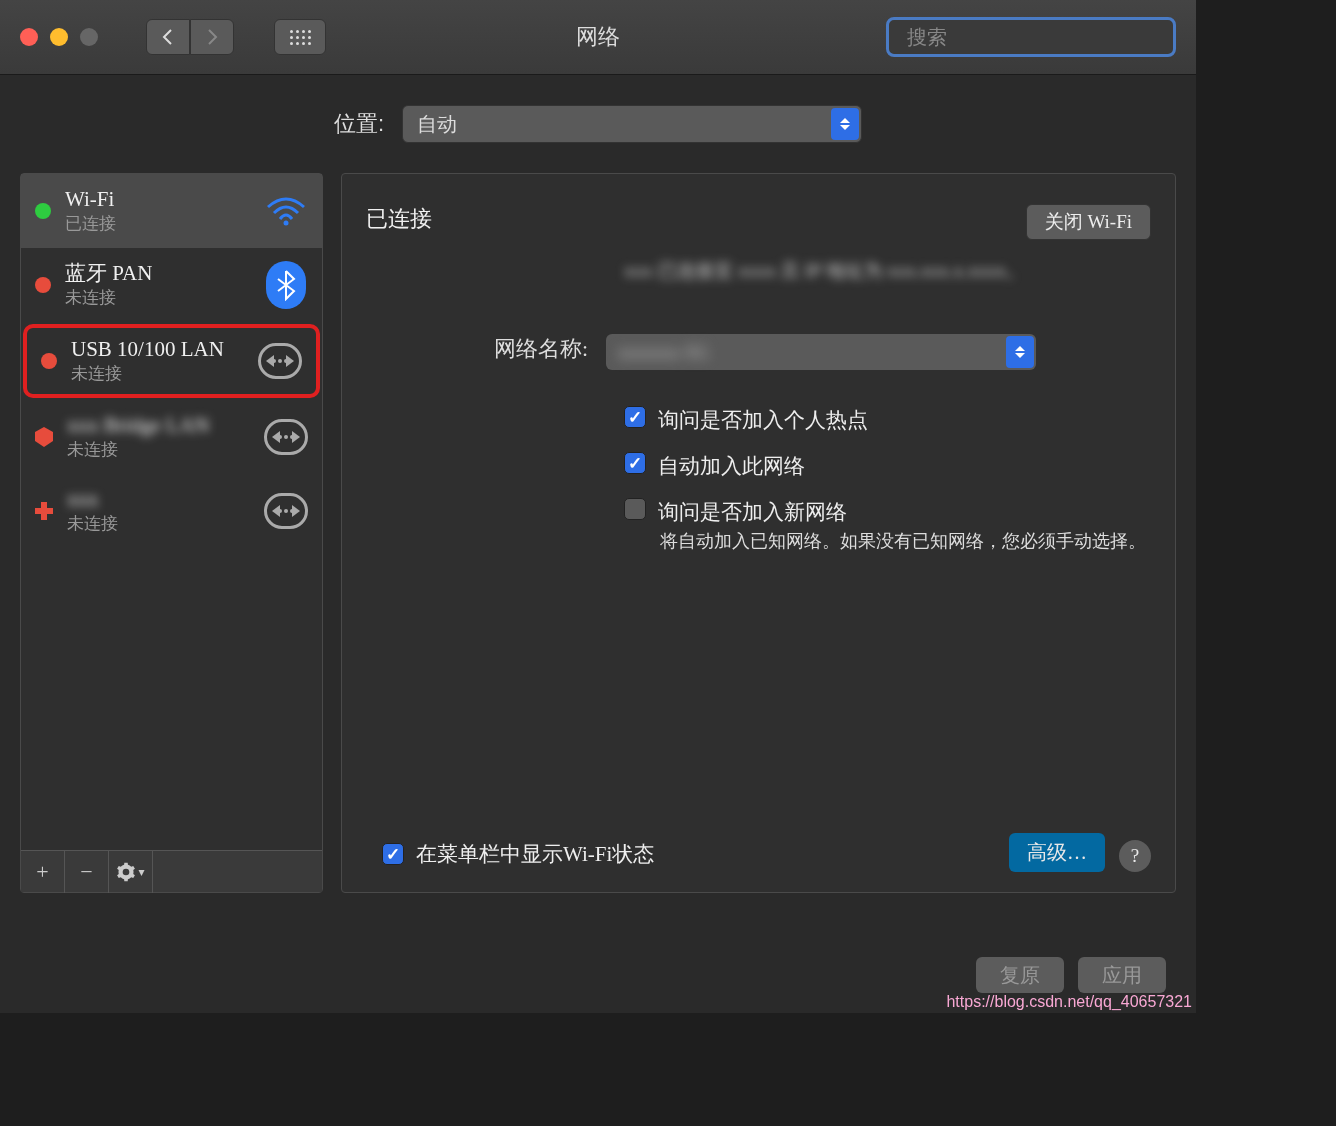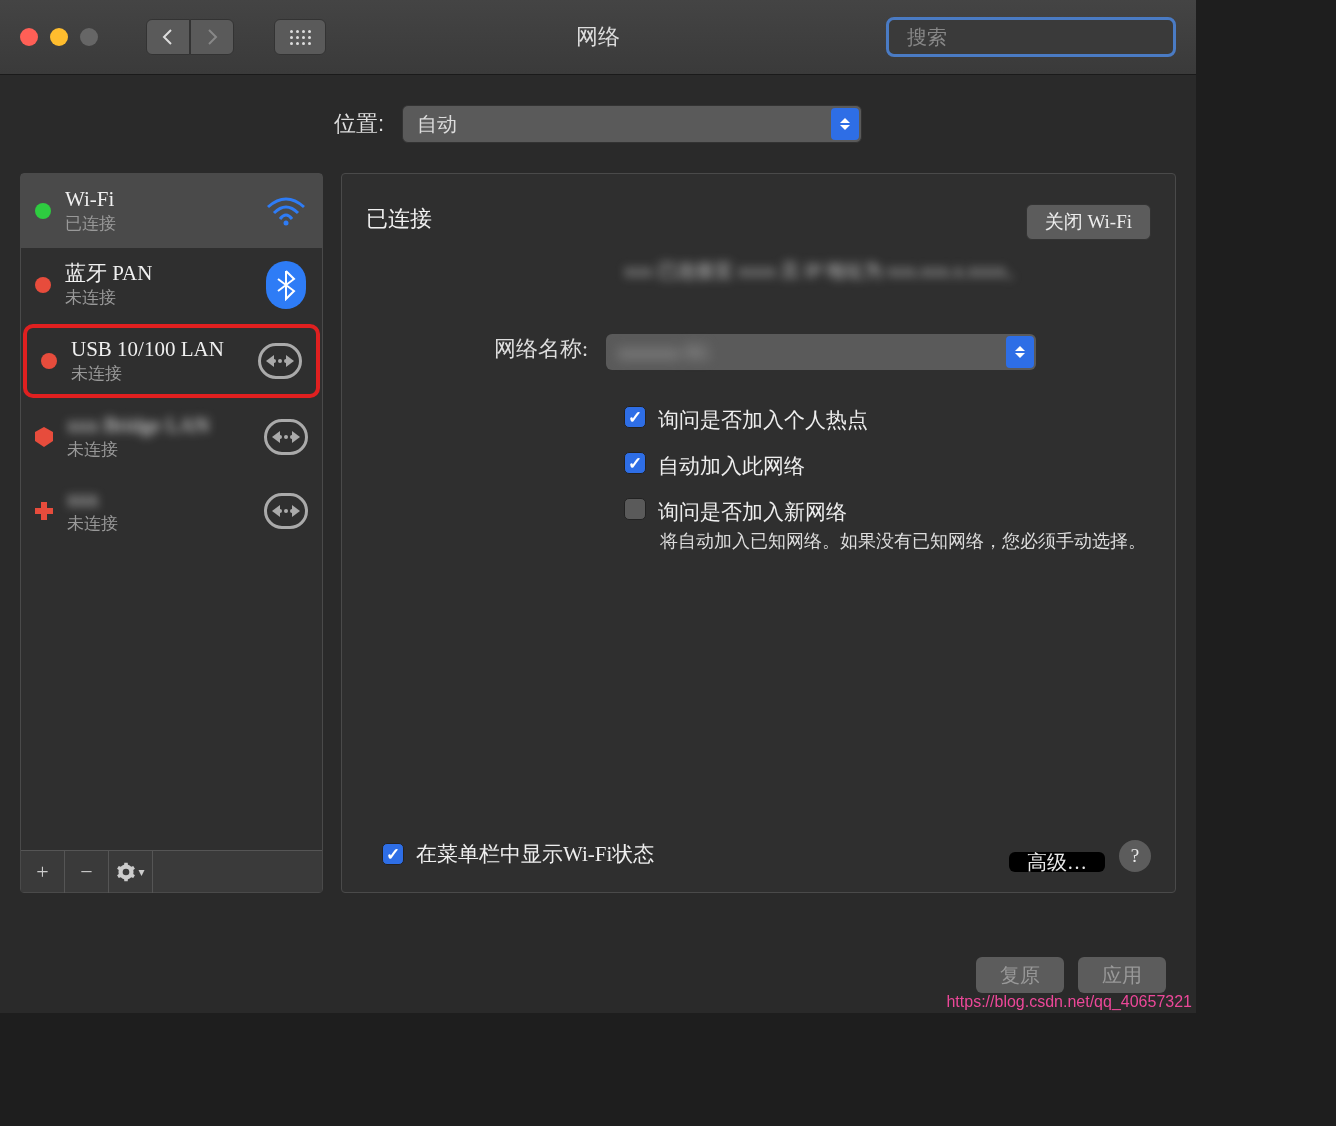--- a/index.html
+++ b/index.html
@@ -304,23 +304,23 @@
   bottom: 24px;
   left: 40px;
   display: flex;
   align-items: center;
   gap: 12px;
 }
 .advanced-btn {
   position: absolute;
   bottom: 20px;
   right: 70px;
-  height: 20px;
+  height: 39px;
   padding: 0 18px;
-  background: #000000;
+  background: #0369a1;
   border-radius: 6px;
   display: flex; align-items: center;
   font-size: 20px;
 }
 .help-btn {
   position: absolute;
   bottom: 20px;
   right: 24px;
   width: 32px; height: 32px;
   border-radius: 50%;
@@ -345,21 +345,21 @@
   color: #999;
   font-size: 20px;
   display: flex; align-items: center;
 }
 
 .watermark {
   position: absolute;
   right: 4px;
   bottom: 2px;
   font-size: 16px;
-  color: #ec4899;
+  color: #f9a8d4;
 }
 </style>
 </head>
 <body>
 
 <div class="image-wrapper">
 
   <div class="titlebar">
     <div class="traffic-lights">
       <div class="tl red"></div>

